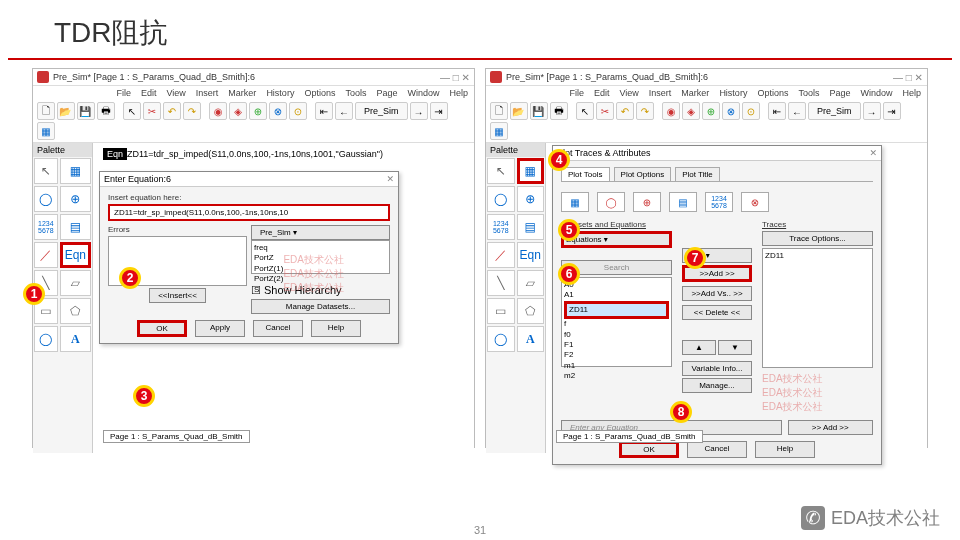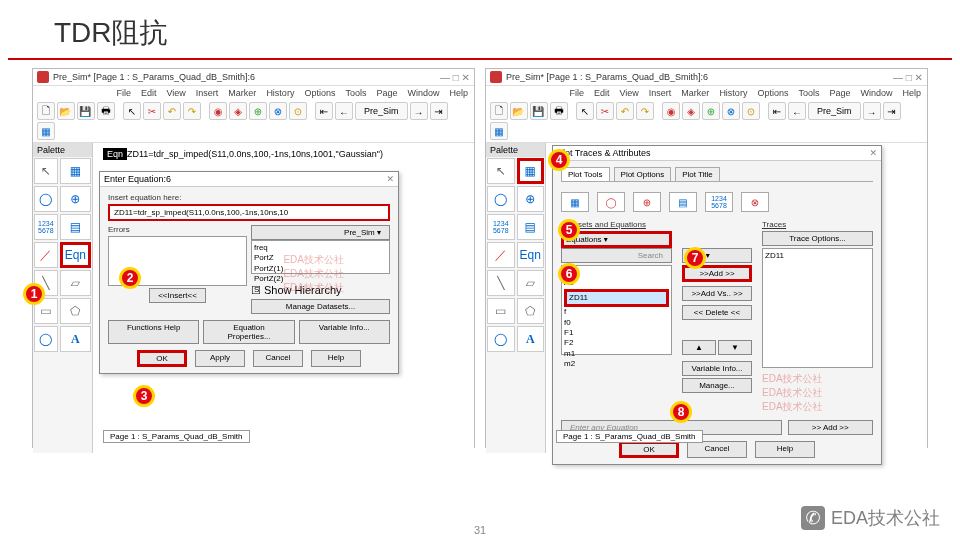--- a/index.html
+++ b/index.html
@@ -134,36 +134,31 @@
           <div class="dlg-body">
             <div class="field-label">Insert equation here:</div>
             <div class="input-line">ZD11=tdr_sp_imped(S11,0.0ns,100,-1ns,10ns,10</div>
             <div style="display:flex;gap:4px">
               <div style="flex:1">
                 <div class="field-label">Errors</div>
                 <div class="listbox" style="height:50px"></div>
                 <div style="text-align:center;margin-top:2px"><span class="btn">&lt;&lt;Insert&lt;&lt;</span></div>
               </div>
               <div style="flex:1">
-                <div class="btn" style="width:100%;text-align:right"><span>Pre_Sim</span> ▾</div>
+                <div class="btn" style="width:100%;text-align:left"><span>Pre_Sim</span> ▾</div>
                 <div class="listbox" style="height:34px">
                   <div>freq</div>
                     <div>PortZ</div>
                     <div>PortZ(1)</div>
                     <div>PortZ(2)</div>
                     <div>S</div>
                 </div>
                 <div style="font-size:11px;margin-top:10px">☐ <span>Show Hierarchy</span></div>
                 <div class="btn" style="width:100%;margin-top:2px">Manage Datasets...</div>
               </div>
-            </div>
-            <div style="display:flex;gap:4px;margin-top:6px">
-              <span class="btn" style="flex:1">Functions Help</span>
-              <span class="btn" style="flex:1">Equation Properties...</span>
-              <span class="btn" style="flex:1">Variable Info...</span>
             </div>
             <div class="btn-row">
               <span class="btn hl" style="width:50px">OK</span>
               <span class="btn" style="width:50px">Apply</span>
               <span class="btn" style="width:50px">Cancel</span>
               <span class="btn" style="width:50px">Help</span>
             </div>
           </div>
         </div>
         <div class="watermark" style="top:110px;right:130px">EDA技术公社<br>EDA技术公社<br>EDA技术公社</div>
@@ -259,21 +254,21 @@
                 <span class="irow-btn" style="color:#c33">◯</span>
                 <span class="irow-btn" style="color:#c33">⊕</span>
                 <span class="irow-btn" style="color:#06c">▤</span>
                 <span class="irow-btn" style="font-size:7px;color:#06c">1234<br>5678</span>
                 <span class="irow-btn" style="color:#c33">⊗</span>
             </div>
             <div style="display:flex;gap:10px">
               <div style="flex:1">
                 <div class="field-label" style="text-decoration:underline">Datasets and Equations</div>
                 <div class="btn hl" style="width:100%;text-align:left"><span>Equations</span> ▾</div>
-                <div class="btn" style="width:100%;text-align:right;margin-top:0;color:#888">Search</div>
+                <div class="btn" style="width:100%;text-align:center;margin-top:12px;color:#888">Search</div>
                 <div class="listbox" style="height:90px;margin-top:2px">
                   <div>A0</div>
                   <div>A1</div>
                   <div class="sel-row hl">ZD11</div>
                   <div>f</div>
                   <div>f0</div>
                   <div>F1</div>
                   <div>F2</div>
                   <div>m1</div>
                   <div>m2</div>

